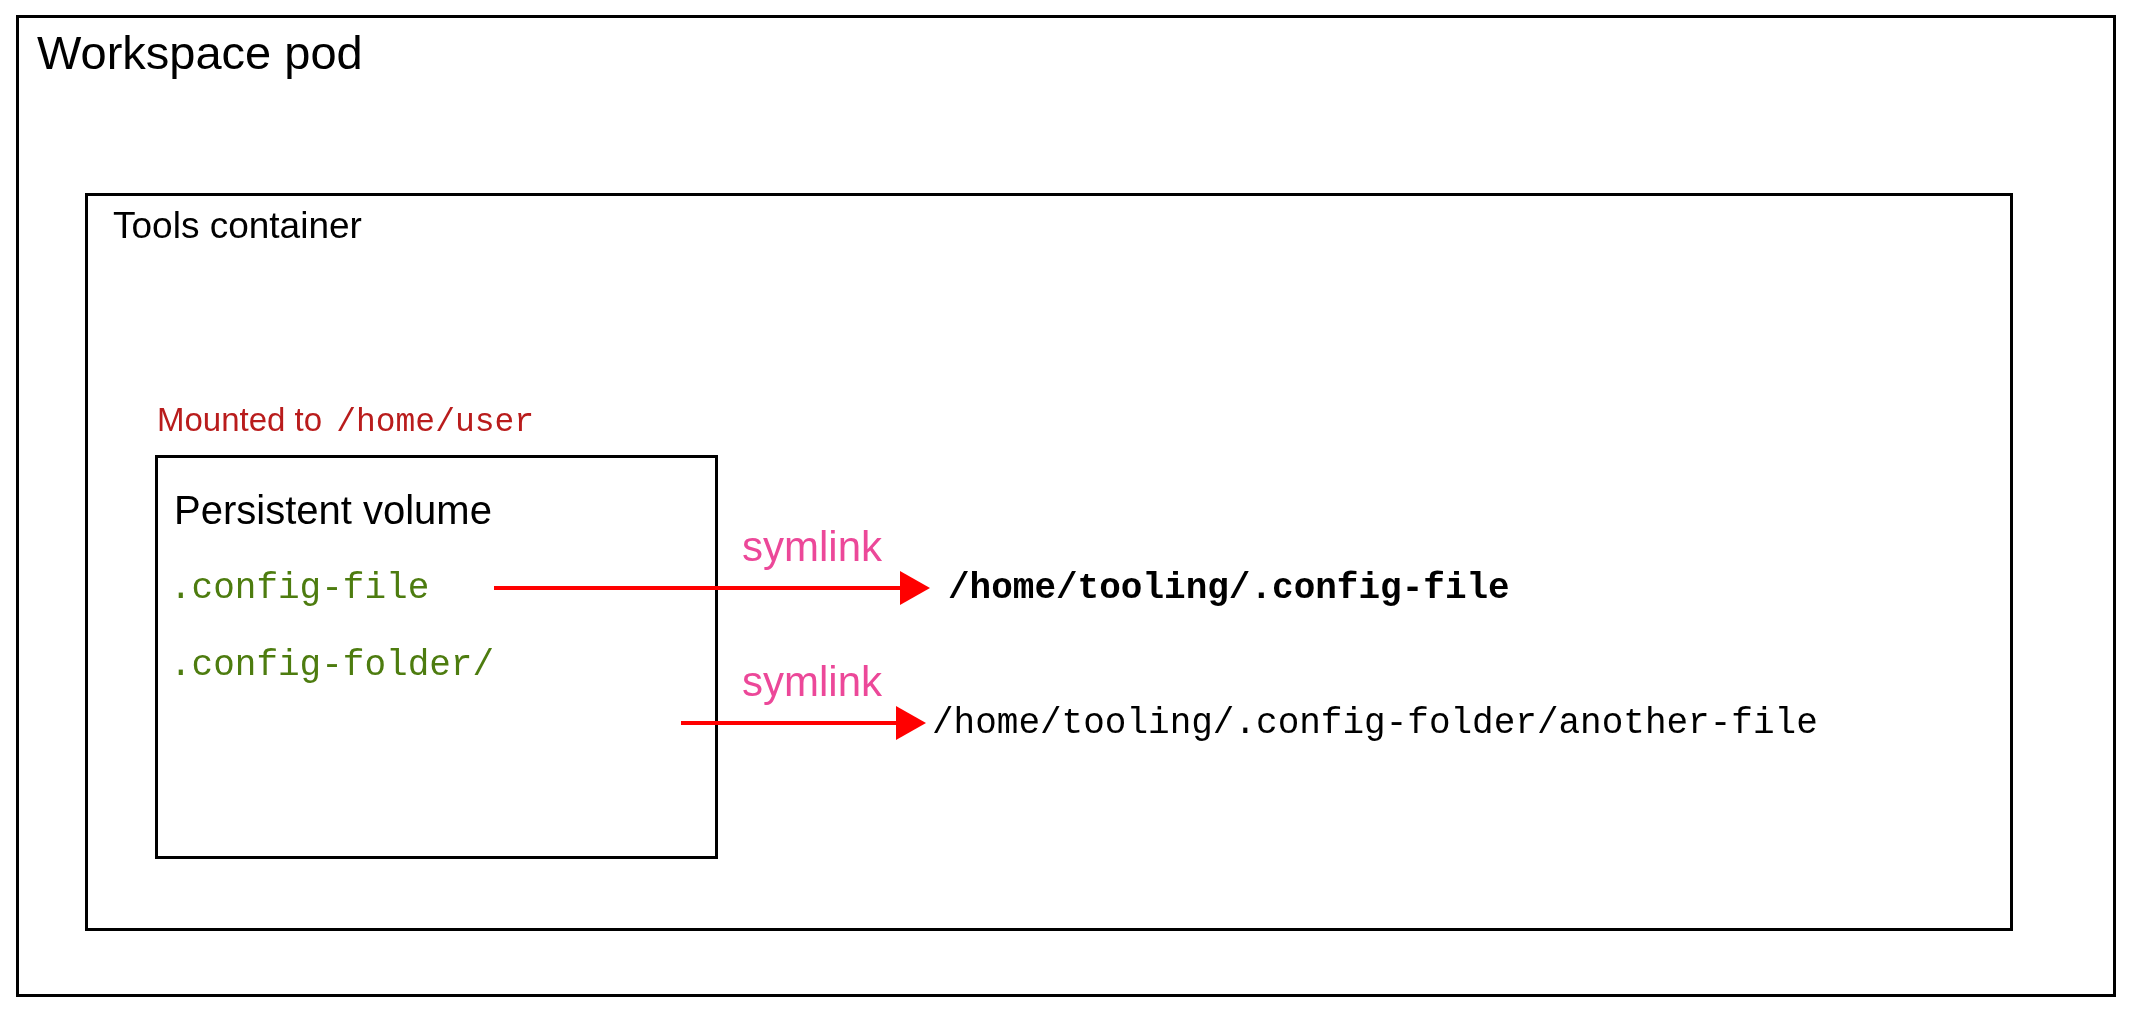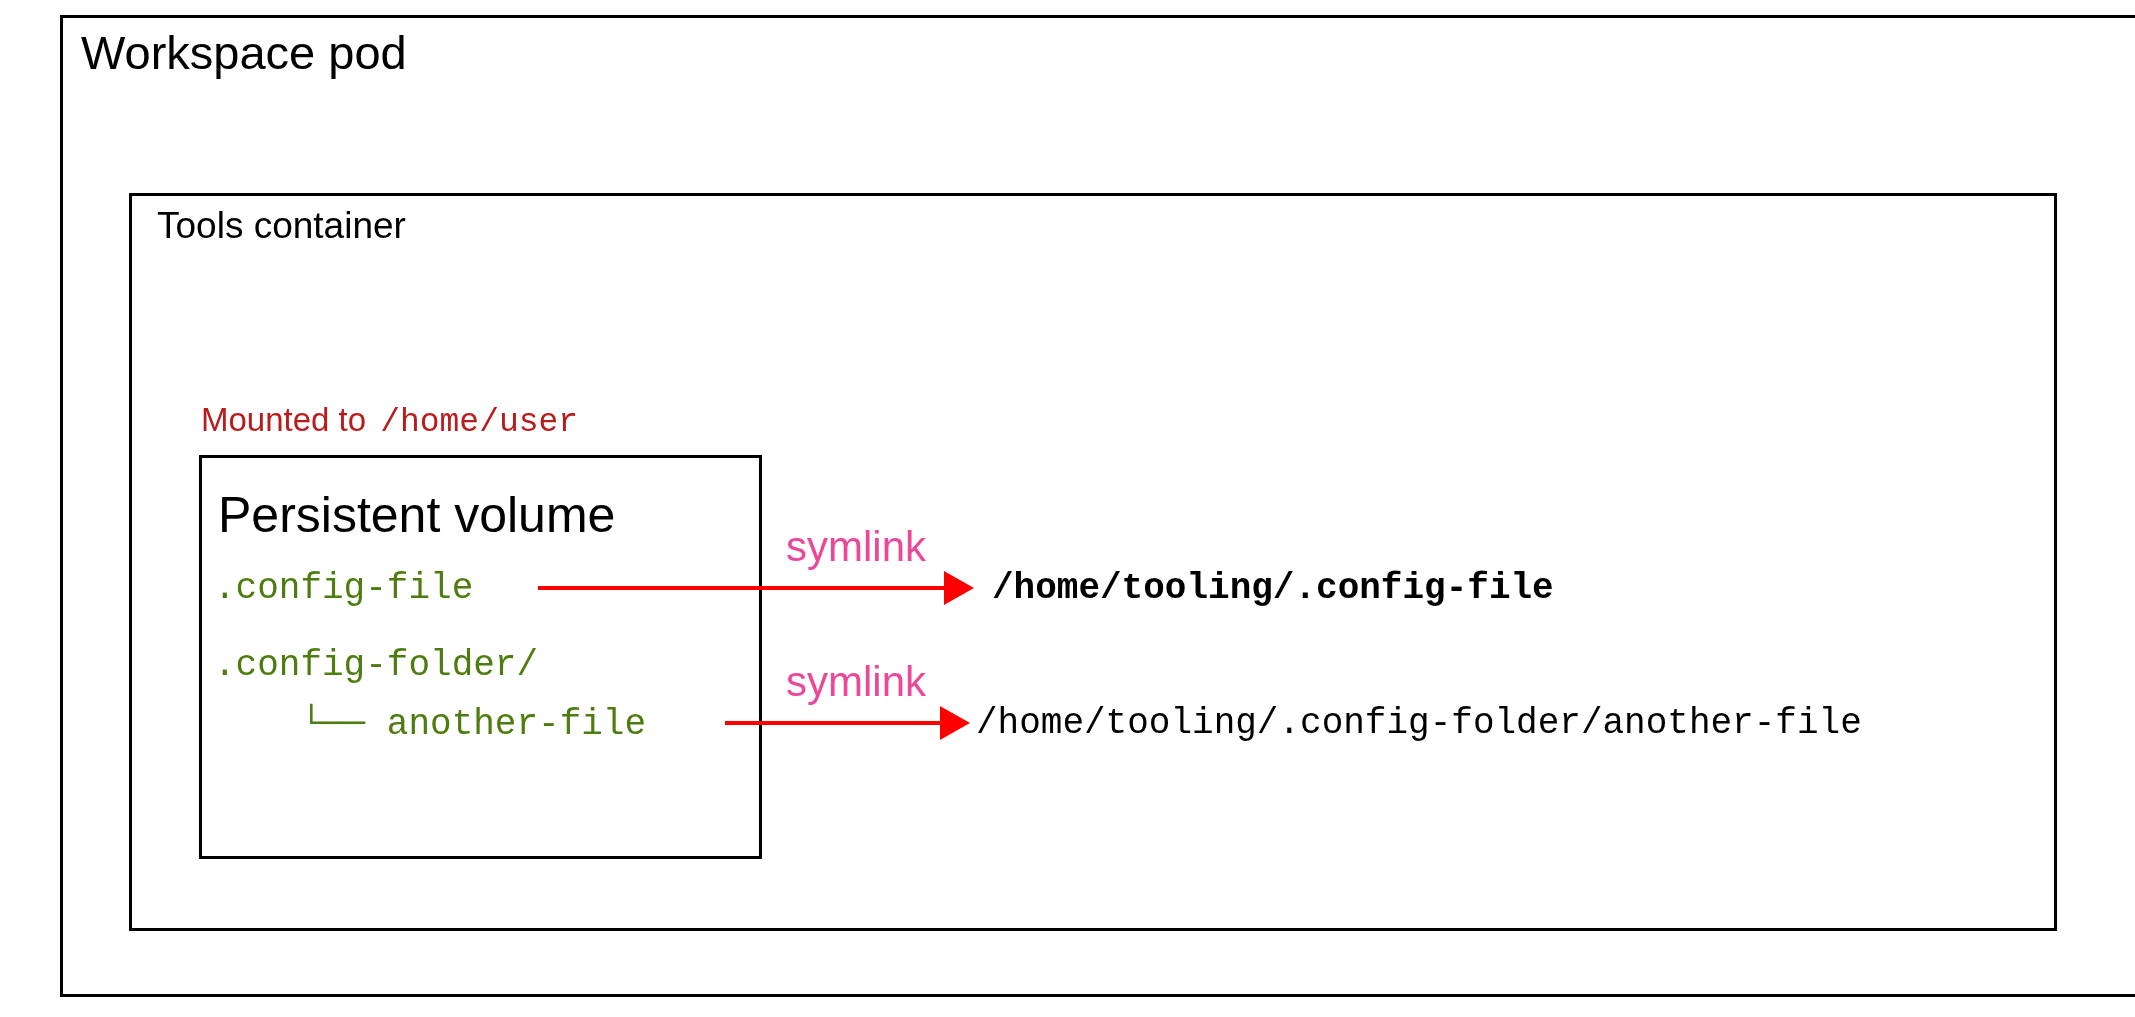--- a/index.html
+++ b/index.html
@@ -10,21 +10,21 @@
   body {
     width: 2135px; height: 1017px;
     font-family: "Liberation Sans", sans-serif;
     color: #000000;
     overflow: hidden;
     position: relative;
   }
   #diagram {
     position: absolute;
     left: 0; top: 0;
-    width: 2065px; height: 1017px; margin-left: 44px;
+    width: 2065px; height: 1017px;
   }
 
   
   .outer-box {
     position: absolute;
     left: 16px; top: 15px;
     width: 2100px; height: 982px;
     border: 3px solid #000000;
     background: #ffffff;
   }
@@ -73,21 +73,21 @@
   .pv-box {
     position: absolute;
     left: 155px; top: 455px;
     width: 563px; height: 404px;
     border: 3px solid #000000;
     background: transparent;
   }
   .pv-title {
     position: absolute;
     left: 174px; top: 489px;
-    font-size: 50px;
+    font-size: 40px;
     line-height: 1.05;
     white-space: nowrap;
     color: #000000;
   }
   .pv-entry {
     position: absolute;
     font-family: "Liberation Mono", "DejaVu Sans Mono", monospace;
     font-size: 36px;
     line-height: 1.1;
     white-space: pre;
@@ -152,21 +152,20 @@
 
   <div class="mounted-label"><span>Mounted to</span><span class="mono-path">/home/user</span></div>
 
   <div class="pv-box"></div>
   <div class="pv-title">Persistent volume</div>
 
   <div class="pv-entry pv-entry-file">.config-file</div>
 
   <div class="pv-entry pv-entry-folder">.config-folder/</div>
 
-  <div class="pv-entry pv-entry-child">    └── another-file</div>
 
   <div class="link-line link1-line"></div>
   <div class="link-head link1-head"></div>
   <div class="link-label link1-label">symlink</div>
   <div class="target-path target-1">/home/tooling/.config-file</div>
 
   <div class="link-line link2-line"></div>
   <div class="link-head link2-head"></div>
   <div class="link-label link2-label">symlink</div>
   <div class="target-path target-2">/home/tooling/.config-folder/another-file</div>

